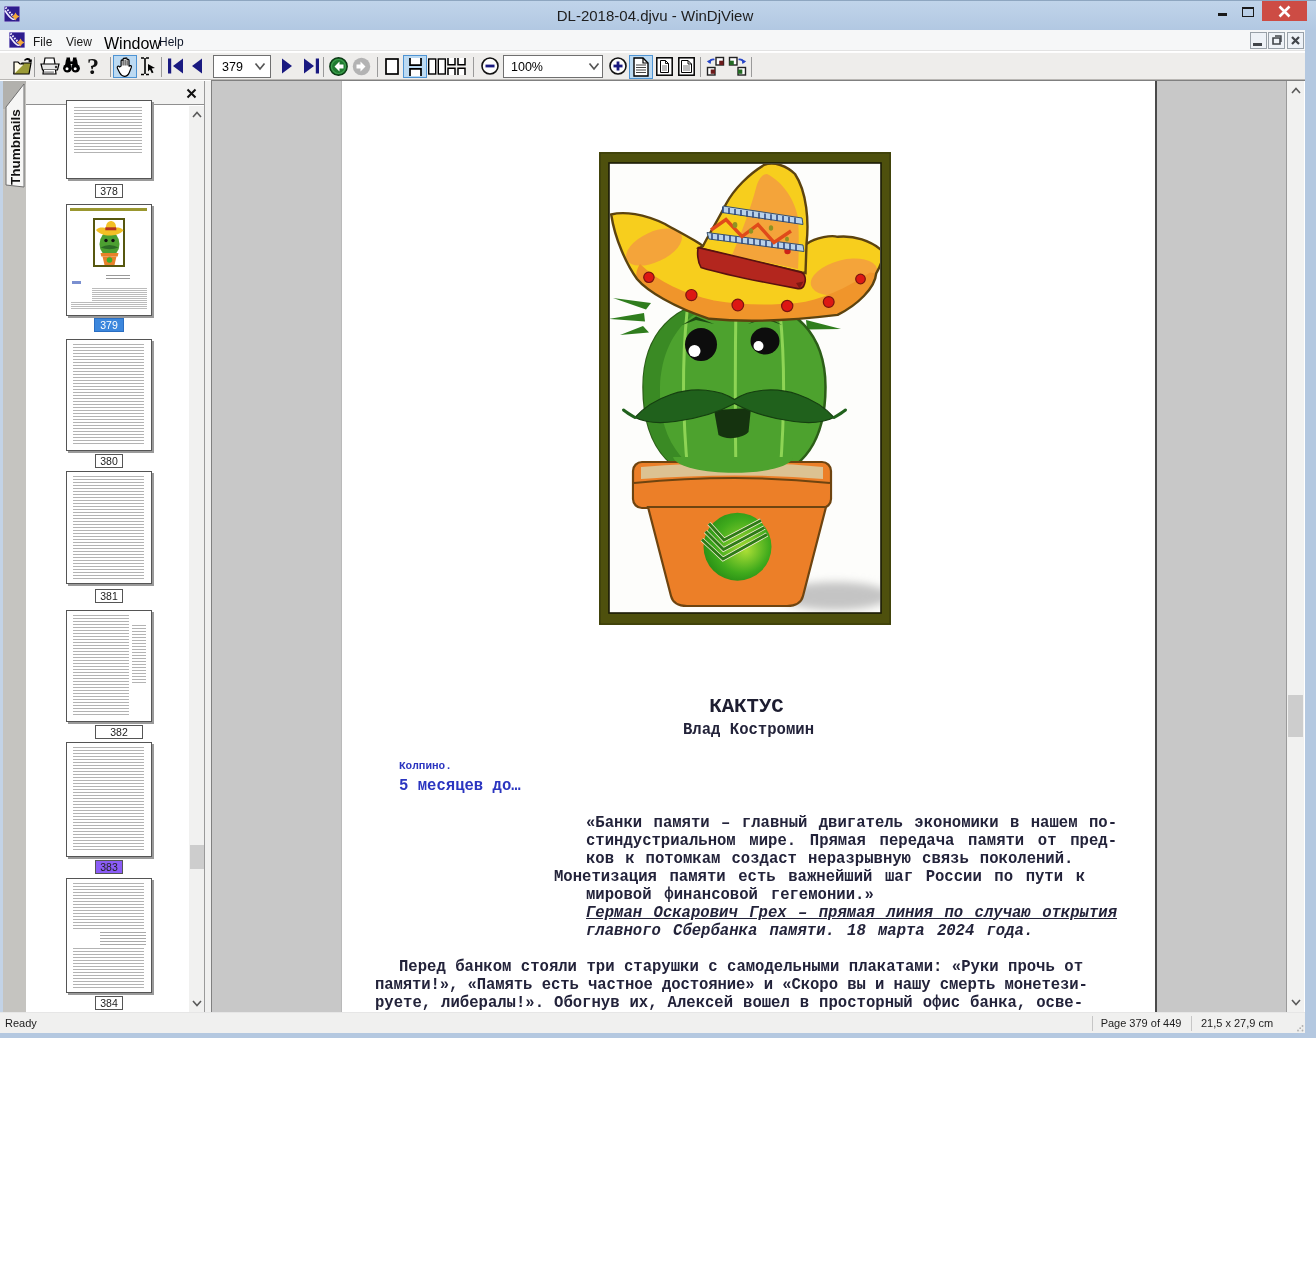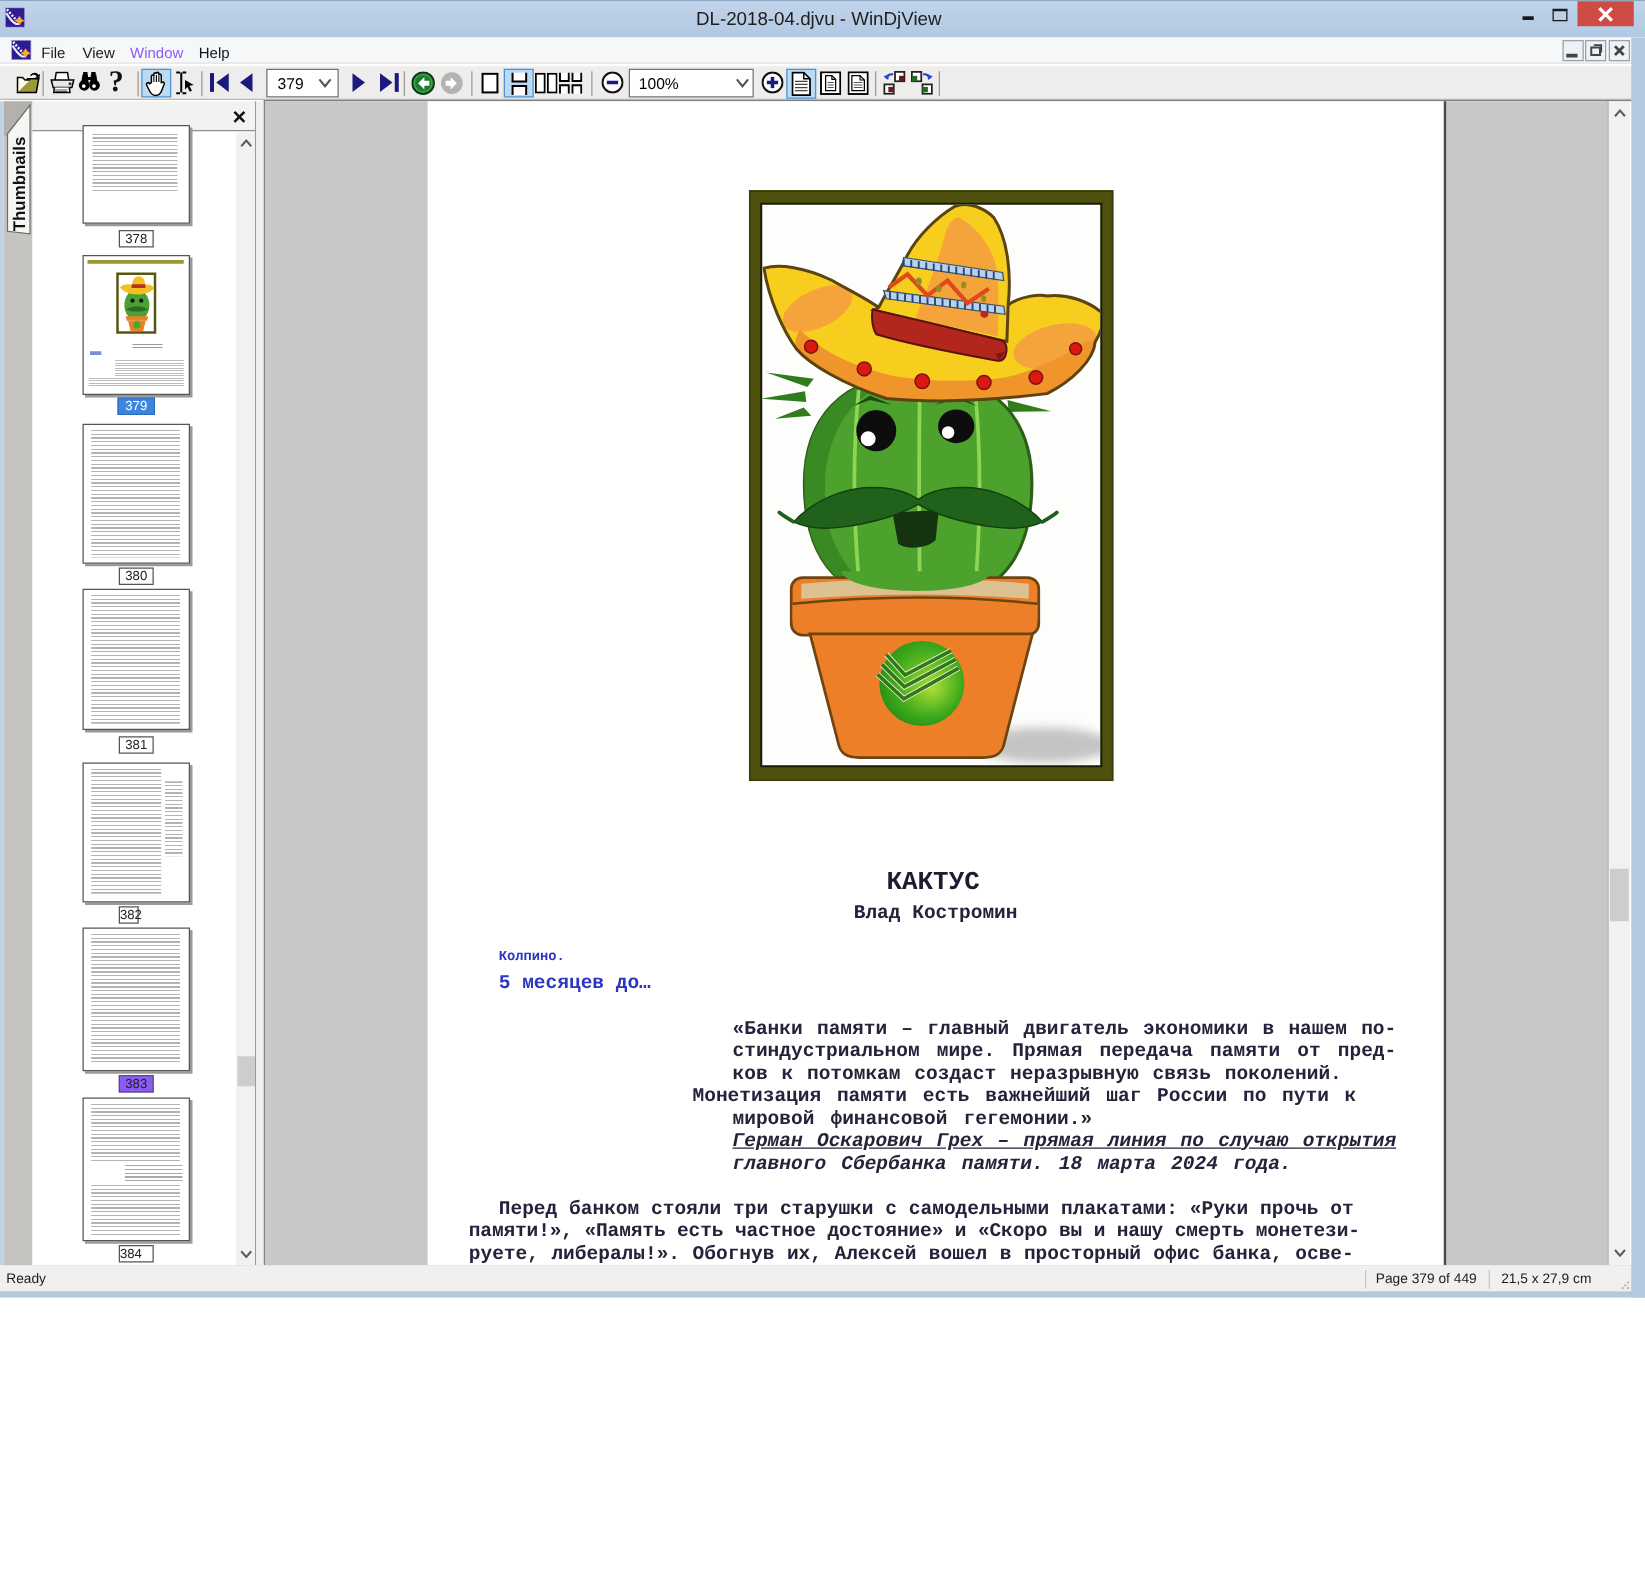--- a/index.html
+++ b/index.html
@@ -32,21 +32,21 @@
       <svg width="16" height="16" viewBox="0 0 16 16">
         <rect width="16" height="16" fill="#2e1d8e"></rect>
 <rect x="0" y="0" width="16" height="16" fill="none" stroke="#c8c2ee" stroke-width="1"></rect>
 <path d="M1.5,1.5 L9,10" stroke="#f0ecff" stroke-width="2" stroke-dasharray="1.6,1.3" fill="none"></path>
 <path d="M1,4.5 C3.5,8.5 5.5,11.5 8.5,13 C10.5,13.8 11.8,12.5 11,10.5" stroke="#f0ecff" stroke-width="1.6" fill="none"></path>
 <path d="M11.5,6.5 L13,9 L15.5,10.5 L13,12 L11.5,14.5 L10,12 L7.5,10.5 L10,9 Z" fill="#f2a93b"></path>
 </svg>
     </div>
   <div class="abs" style="left:33px;top:35px;font-size:12px;color:#1a1a1a">File</div>
   <div class="abs" style="left:66px;top:35px;font-size:12px;color:#1a1a1a">View</div>
-  <div class="abs" style="left:104px;top:35px;font-size:12px;color:#8b5cf6">Window</div>
+  <div class="abs" style="left:104px;top:35px;font-size:16px;color:#000000">Window</div>
   <div class="abs" style="left:159px;top:35px;font-size:12px;color:#0f172a">Help</div>
 
   <div class="abs" style="left:1250px;top:32px;width:17px;height:17px;background:#eef2f7;border:1px solid #98a0a8"></div>
   <div class="abs" style="left:1253px;top:43px;width:9px;height:3px;background:#41454a"></div>
   <div class="abs" style="left:1268px;top:32px;width:17px;height:17px;background:#eef2f7;border:1px solid #98a0a8"></div>
   <svg class="abs" style="left:1268px;top:32px" width="17" height="17" viewBox="0 0 17 17">
       <path d="M5 6 h7 v6 h-7 z" fill="none" stroke="#41454a" stroke-width="1.6"></path>
       <path d="M7 4 h6 v6" fill="none" stroke="#41454a" stroke-width="1.4"></path>
     </svg>
   <div class="abs" style="left:1287px;top:32px;width:17px;height:17px;background:#eef2f7;border:1px solid #98a0a8"></div>
@@ -242,29 +242,29 @@
 <div class="abs" style="left:94px;top:318px;width:30px;height:14px;background:#3c87dd;border:1px solid #2a6ec2;color:#fff;font-size:10.5px;text-align:center;line-height:13px">379</div>
 <div class="abs" style="left:66px;top:339px;width:86px;height:112px;background:#fff;border:1px solid #555;box-shadow:2px 2px 0 #9a9a9a"></div>
 <div class="abs" style="left:73px;top:344px;width:71px;height:102px;background:repeating-linear-gradient(180deg,#b3b3b3 0px,#b3b3b3 1px,transparent 1px,transparent 3px)"></div>
 <div class="abs" style="left:95px;top:454px;width:28px;height:14px;background:#fff;border:1px solid #555;color:#222;font-size:10.5px;text-align:center;line-height:13px">380</div>
 <div class="abs" style="left:66px;top:471px;width:86px;height:113px;background:#fff;border:1px solid #555;box-shadow:2px 2px 0 #9a9a9a"></div>
 <div class="abs" style="left:73px;top:476px;width:71px;height:103px;background:repeating-linear-gradient(180deg,#b3b3b3 0px,#b3b3b3 1px,transparent 1px,transparent 3px)"></div>
 <div class="abs" style="left:95px;top:589px;width:28px;height:14px;background:#fff;border:1px solid #555;color:#222;font-size:10.5px;text-align:center;line-height:13px">381</div>
 <div class="abs" style="left:66px;top:610px;width:86px;height:112px;background:#fff;border:1px solid #555;box-shadow:2px 2px 0 #9a9a9a"></div>
 <div class="abs" style="left:73px;top:615px;width:56px;height:100px;background:repeating-linear-gradient(180deg,#b3b3b3 0px,#b3b3b3 1px,transparent 1px,transparent 3px)"></div>
 <div class="abs" style="left:132px;top:625px;width:14px;height:60px;background:repeating-linear-gradient(180deg,#b3b3b3 0px,#b3b3b3 1px,transparent 1px,transparent 3px)"></div>
-<div class="abs" style="left:95px;top:725px;width:16px;height:14px;background:#fff;border:1px solid #555;color:#222;font-size:10.5px;text-align:center;line-height:13px">382</div>
+<div class="abs" style="left:95px;top:725px;width:48px;height:14px;background:#fff;border:1px solid #555;color:#222;font-size:10.5px;text-align:center;line-height:13px">382</div>
 <div class="abs" style="left:66px;top:742px;width:86px;height:115px;background:#fff;border:1px solid #555;box-shadow:2px 2px 0 #9a9a9a"></div>
 <div class="abs" style="left:73px;top:747px;width:71px;height:105px;background:repeating-linear-gradient(180deg,#b3b3b3 0px,#b3b3b3 1px,transparent 1px,transparent 3px)"></div>
 <div class="abs" style="left:95px;top:860px;width:28px;height:14px;background:#8b5cf6;border:1px solid #555;color:#222;font-size:10.5px;text-align:center;line-height:13px">383</div>
 <div class="abs" style="left:66px;top:878px;width:86px;height:115px;background:#fff;border:1px solid #555;box-shadow:2px 2px 0 #9a9a9a"></div>
 <div class="abs" style="left:73px;top:883px;width:71px;height:46px;background:repeating-linear-gradient(180deg,#b3b3b3 0px,#b3b3b3 1px,transparent 1px,transparent 3px)"></div>
 <div class="abs" style="left:100px;top:932px;width:46px;height:14px;background:repeating-linear-gradient(180deg,#a9a9a9 0,#a9a9a9 1px,transparent 1px,transparent 3px)"></div>
 <div class="abs" style="left:73px;top:948px;width:71px;height:40px;background:repeating-linear-gradient(180deg,#b3b3b3 0px,#b3b3b3 1px,transparent 1px,transparent 3px)"></div>
-<div class="abs" style="left:95px;top:996px;width:28px;height:14px;background:#fff;border:1px solid #555;color:#222;font-size:10.5px;line-height:13px">384</div>
+<div class="abs" style="left:95px;top:996px;width:28px;height:14px;background:#fff;border:1px solid #555;color:#222;font-size:10.5px;text-align:center;line-height:13px">384</div>
 <div class="abs" style="left:211px;top:80px;width:1094px;height:1px;background:#808080"></div>
 <div class="abs" style="left:211px;top:80px;width:1px;height:932px;background:#808080"></div>
 <div class="abs" style="left:212px;top:81px;width:1074px;height:931px;background:#c8c8c8"></div>
 <div class="abs" style="left:341px;top:81px;width:816px;height:931px;background:#fff;border-right:2px solid #4a4a4a;border-left:1px solid #b9b9b9"></div>
 <div class="abs" style="left:1286px;top:81px;width:1px;height:931px;background:#9a9a9a"></div>
 <div class="abs" style="left:1287px;top:81px;width:17px;height:931px;background:#f1f1f0"></div>
 <svg class="abs" style="left:1291px;top:87px" width="10" height="7" viewBox="0 0 10 7">
       <path d="M1 6 L5 1.5 L9 6" fill="none" stroke="#5a5a5a" stroke-width="1.6"></path>
     </svg>
 <svg class="abs" style="left:1291px;top:999px" width="10" height="7" viewBox="0 0 10 7">

